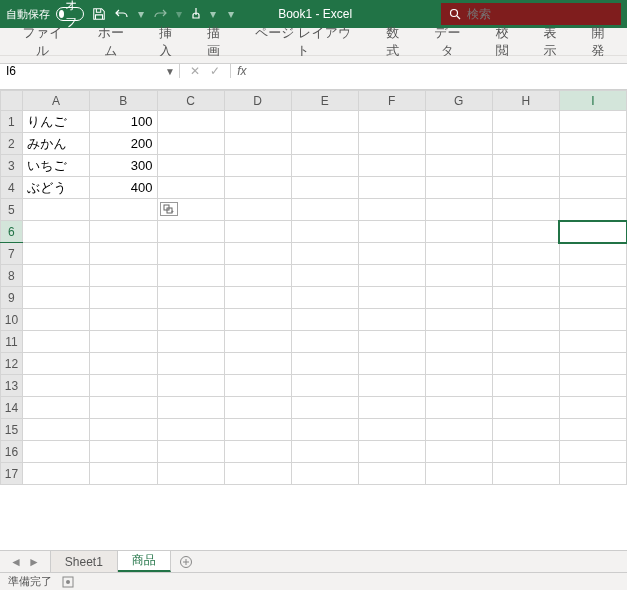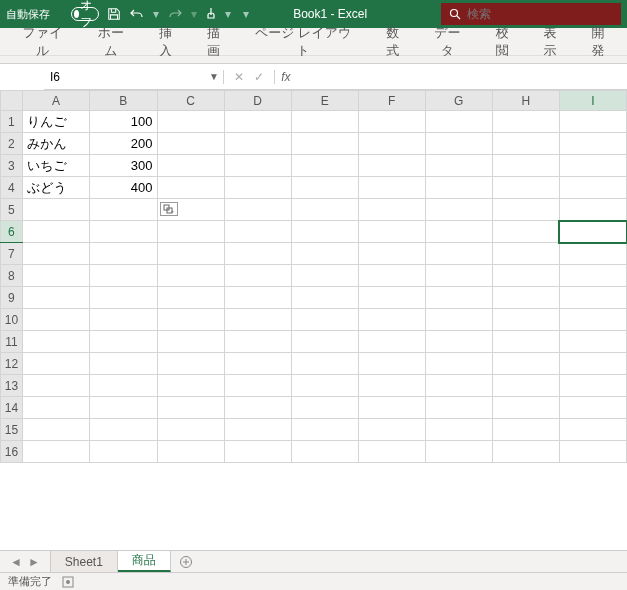--- a/index.html
+++ b/index.html
@@ -1,37 +1,37 @@
 <!DOCTYPE html>
 <html><head>
 <meta charset="utf-8">
 <style>
 * { margin: 0; padding: 0; box-sizing: border-box; }
 body { font-family: "Meiryo UI", "Yu Gothic UI", sans-serif; font-size: 12px; background: #fff; width: 627px; height: 590px; overflow: hidden; display: flex; flex-direction: column; }
 
 
 .titlebar { background: #217346; color: #fff; height: 28px; display: flex; align-items: center; padding: 0 6px; gap: 8px; }
-.autosave { display: flex; align-items: center; gap: 21px; font-size: 11px; }
+.autosave { display: flex; align-items: center; gap: 6px; font-size: 11px; }
 .toggle { width: 28px; height: 14px; border: 1px solid #fff; border-radius: 7px; display: inline-flex; align-items: center; padding: 0 2px; font-size: 12px; }
 .toggle::before { content: ""; width: 8px; height: 8px; border-radius: 50%; background: #fff; margin-right: 1px; }
 .tb-icon { color: #fff; display: inline-flex; align-items: center; }
 .tb-sep { color: #a0c8b4; }
 .title { flex: 0 0 auto; margin-left: 36px; font-size: 12px; }
 .searchbox { margin-left: auto; background: #7f1d1d; height: 22px; display: flex; align-items: center; padding: 0 8px; gap: 6px; min-width: 180px; }
 .searchbox input { background: transparent; border: none; color: #d0e8dc; font-size: 12px; outline: none; width: 120px; }
 
 
 .ribbon { background: #f3f2f1; border-bottom: 1px solid #e1dfdd; height: 28px; display: flex; align-items: center; padding: 0 6px; gap: 2px; }
 .ribbon-tab { padding: 4px 10px; color: #555; cursor: pointer; font-size: 13px; text-align: center; }
 
 
 .ribbon-body { background: #f3f2f1; height: 8px; border-bottom: 1px solid #d0d0d0; }
 
 
-.formula-row { display: flex; align-items: center; height: 26px; border-bottom: 1px solid #d0d0d0; background: #fff; margin-left: 44px; }
+.formula-row { display: flex; align-items: flex-start; height: 26px; border-bottom: 1px solid #d0d0d0; background: #fff; }
 .namebox { width: 180px; border-right: 1px solid #d0d0d0; display: flex; align-items: center; padding: 0 6px; position: relative; }
 .namebox input { border: none; outline: none; width: 100%; font-size: 12px; }
 .namebox .dd { position: absolute; right: 4px; color: #666; font-size: 10px; }
 .fx-btns { display: flex; align-items: center; gap: 10px; padding: 0 10px; border-right: 1px solid #d0d0d0; color: #aaa; }
 .fx-label { font-style: italic; color: #666; padding: 0 6px; display: flex; align-items: center; }
 .formula-input { flex: 1; border: none; outline: none; padding: 0 4px; }
 
 
 .grid-wrap { flex: 1; overflow: hidden; position: relative; }
 table.grid { border-collapse: collapse; table-layout: fixed; }
@@ -335,20 +335,32 @@
           <td></td>
           <td></td>
           <td></td>
           <td></td>
           <td></td>
           <td></td>
           <td></td>
           <td></td>
           <td></td>
         </tr>
+        <tr>
+          <th>17</th>
+          <td></td>
+          <td></td>
+          <td></td>
+          <td></td>
+          <td></td>
+          <td></td>
+          <td></td>
+          <td></td>
+          <td></td>
+        </tr>
       </tbody>
     </table>
   <div class="autofill-icon" id="autofill-icon" style="left: 160px; top: 112px;">
     <svg width="12" height="10" viewBox="0 0 12 10">
         <rect x="1" y="1" width="5" height="5" fill="none" stroke="#666"></rect>
         <rect x="4" y="4" width="5" height="5" fill="none" stroke="#666"></rect>
         <text x="8" y="9" font-size="5" fill="#666">+</text>
       </svg>
   </div>
 </div>

